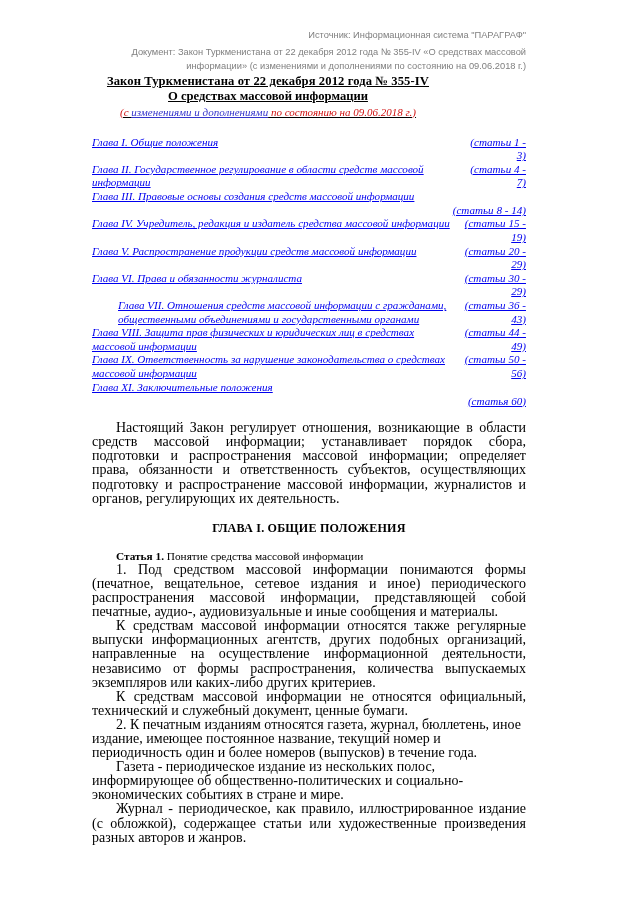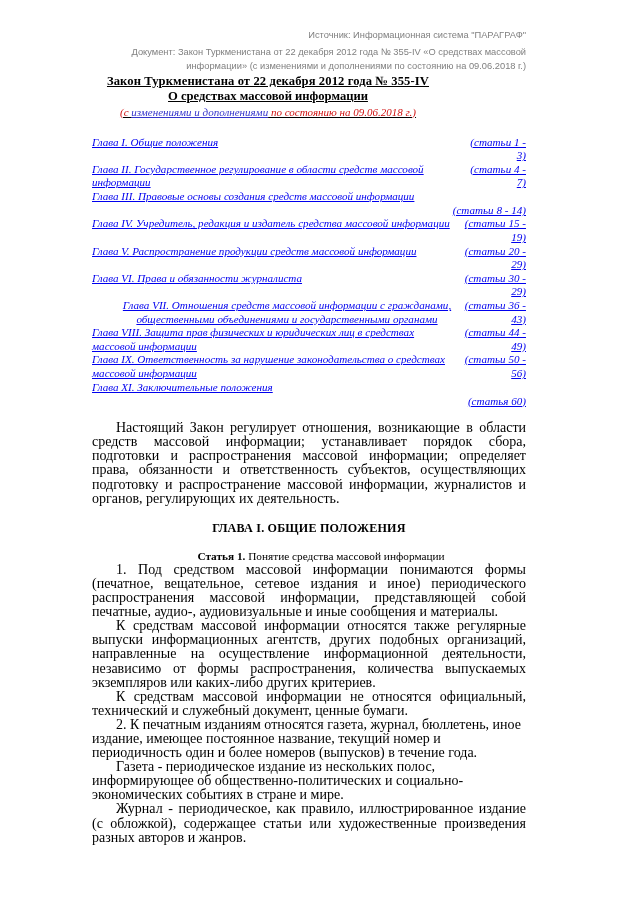--- a/index.html
+++ b/index.html
@@ -88,21 +88,20 @@
     line-height: 13.6px;
     color: #3333cc;
   }
   .toc-title {
     text-decoration: underline;
     text-align: left;
     flex: 0 1 auto;
     max-width: 372px;
   }
   .toc-title.centered-wrap {
-    text-align: center;
     padding-left: 26px;
   }
   .toc-pages {
     text-decoration: underline;
     text-align: right;
     white-space: normal;
     flex: 0 0 auto;
     max-width: 86px;
     margin-left: 6px;
   }
@@ -137,21 +136,20 @@
     line-height: 14px;
     margin-top: 15px;
     margin-bottom: 14px;
     letter-spacing: .2px;
   }
   .article-heading {
     font-size: 11.3px;
     line-height: 14.1px;
     text-indent: 24px;
     margin: 0;
-    text-align: center;
   }
   .article-heading .art-num {
     font-weight: bold;
   }
 </style>
 </head>
 <body>
 
 <div class="page">
 

